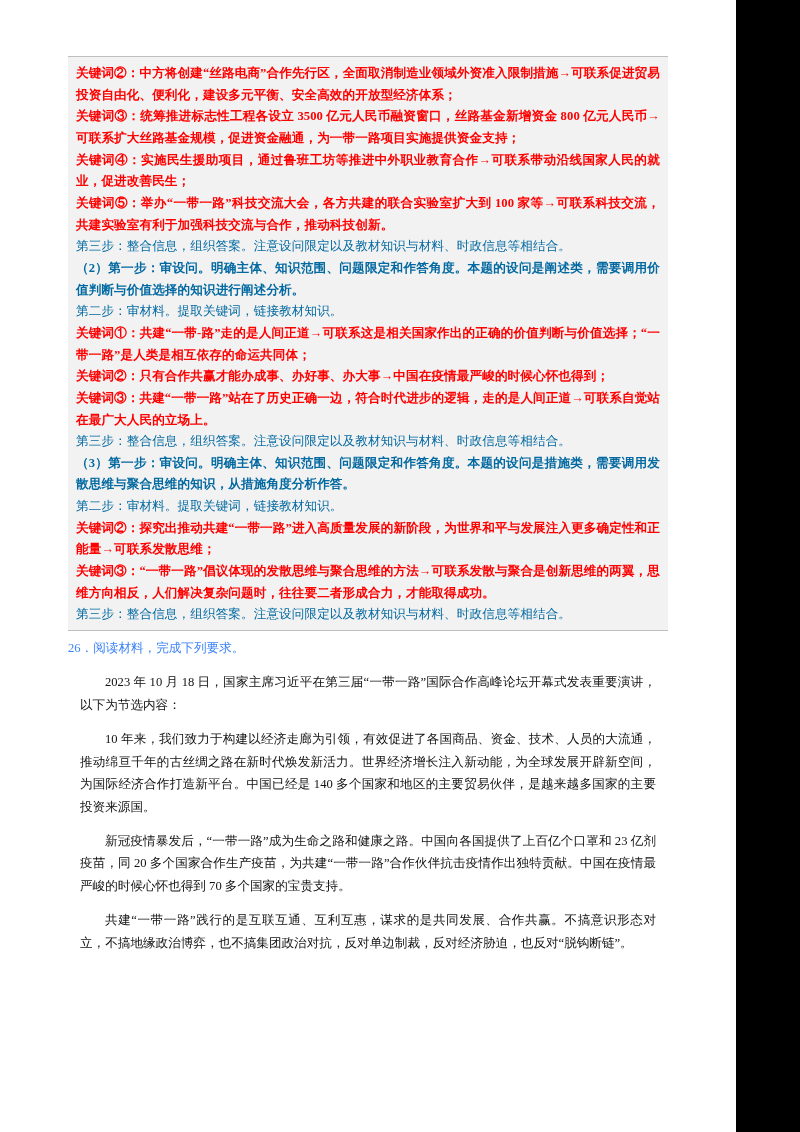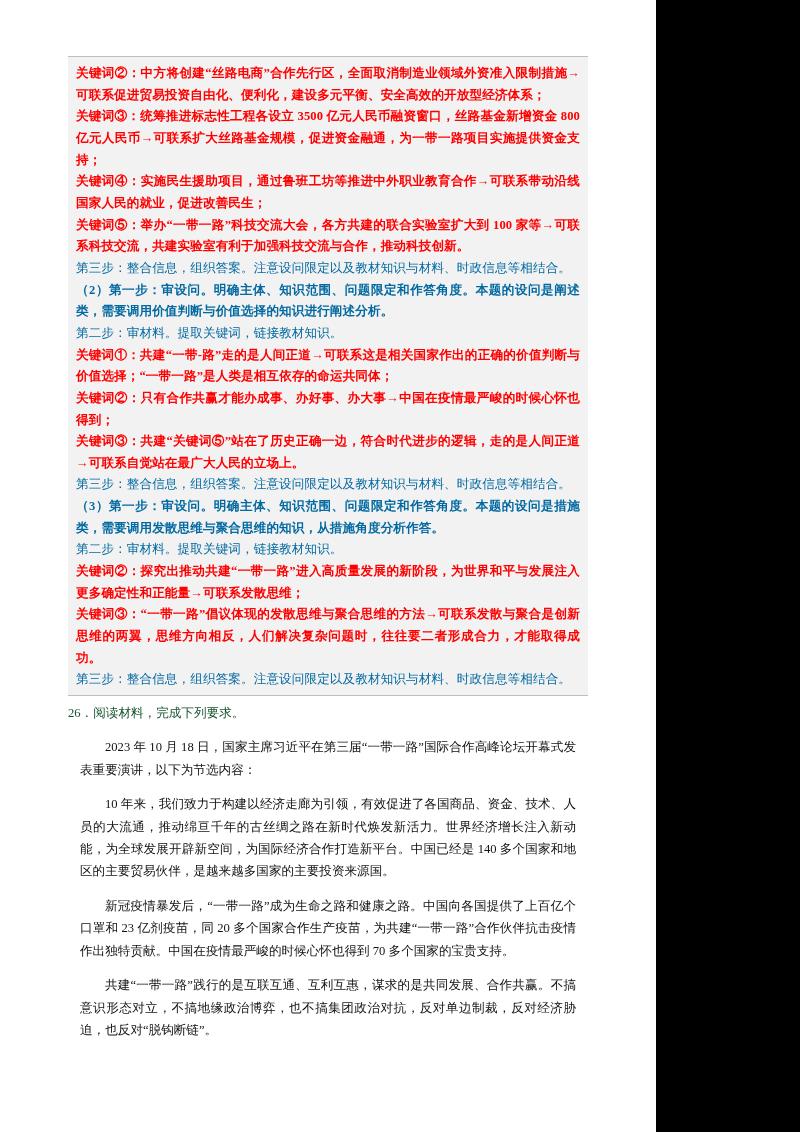--- a/index.html
+++ b/index.html
@@ -8,21 +8,21 @@
     background: #000;
   }
   body {
     width: 800px;
     height: 1132px;
     overflow: hidden;
     font-family: "Liberation Serif", serif;
   }
   .page {
     position: relative;
-    width: 656px;
+    width: 736px;
     height: 1132px;
     background: #ffffff;
     box-sizing: border-box;
     padding: 56px 68px 40px 68px;
   }
   
   .answer-block {
     background: #f2f2f2;
     border-top: 1px solid #bfbfbf;
     border-bottom: 1px solid #bfbfbf;
@@ -47,21 +47,21 @@
   .indent1 {
     text-indent: 0;
   }
   
   .q-block {
     margin-top: 7px;
   }
   .q-head {
     font-size: 12.6px;
     line-height: 1.7;
-    color: #14532d;
+    color: #3b82f6;
   }
   .q-para {
     font-size: 12.6px;
     line-height: 1.78;
     color: #111;
     text-align: justify;
     text-indent: 25px;
     margin: 12px;
   }
   .q-para.two {
@@ -79,21 +79,21 @@
   <div class="answer-block clip">
     <p class="ln redb indent1">关键词②：中方将创建“丝路电商”合作先行区，全面取消制造业领域外资准入限制措施→可联系促进贸易投资自由化、便利化，建设多元平衡、安全高效的开放型经济体系；</p>
     <p class="ln redb indent1">关键词③：统筹推进标志性工程各设立 3500 亿元人民币融资窗口，丝路基金新增资金 800 亿元人民币→可联系扩大丝路基金规模，促进资金融通，为一带一路项目实施提供资金支持；</p>
     <p class="ln redb indent1">关键词④：实施民生援助项目，通过鲁班工坊等推进中外职业教育合作→可联系带动沿线国家人民的就业，促进改善民生；</p>
     <p class="ln redb indent1">关键词⑤：举办“一带一路”科技交流大会，各方共建的联合实验室扩大到 100 家等→可联系科技交流，共建实验室有利于加强科技交流与合作，推动科技创新。</p>
     <p class="ln indent1">第三步：整合信息，组织答案。注意设问限定以及教材知识与材料、时政信息等相结合。</p>
     <p class="ln bold indent1">（2）第一步：审设问。明确主体、知识范围、问题限定和作答角度。本题的设问是阐述类，需要调用价值判断与价值选择的知识进行阐述分析。</p>
     <p class="ln indent1">第二步：审材料。提取关键词，链接教材知识。</p>
     <p class="ln redb indent1">关键词①：共建“一带-路”走的是人间正道→可联系这是相关国家作出的正确的价值判断与价值选择；“一带一路”是人类是相互依存的命运共同体；</p>
     <p class="ln redb indent1">关键词②：只有合作共赢才能办成事、办好事、办大事→中国在疫情最严峻的时候心怀也得到；</p>
-    <p class="ln redb indent1">关键词③：共建“关键词⑤”站在了历史正确一边，符合时代进步的逻辑，走的是人间正道→可联系自觉站在最广大人民的立场上。</p>
+    <p class="ln redb indent1">关键词③：共建“一带一路”站在了历史正确一边，符合时代进步的逻辑，走的是人间正道→可联系自觉站在最广大人民的立场上。</p>
     <p class="ln indent1">第三步：整合信息，组织答案。注意设问限定以及教材知识与材料、时政信息等相结合。</p>
     <p class="ln bold indent1">（3）第一步：审设问。明确主体、知识范围、问题限定和作答角度。本题的设问是措施类，需要调用发散思维与聚合思维的知识，从措施角度分析作答。</p>
     <p class="ln indent1">第二步：审材料。提取关键词，链接教材知识。</p>
     <p class="ln redb indent1">关键词②：探究出推动共建“一带一路”进入高质量发展的新阶段，为世界和平与发展注入更多确定性和正能量→可联系发散思维；</p>
     <p class="ln redb indent1">关键词③：“一带一路”倡议体现的发散思维与聚合思维的方法→可联系发散与聚合是创新思维的两翼，思维方向相反，人们解决复杂问题时，往往要二者形成合力，才能取得成功。</p>
     <p class="ln indent1">第三步：整合信息，组织答案。注意设问限定以及教材知识与材料、时政信息等相结合。</p>
   </div>
 
   <div class="q-block clip">
     <div class="q-head">

